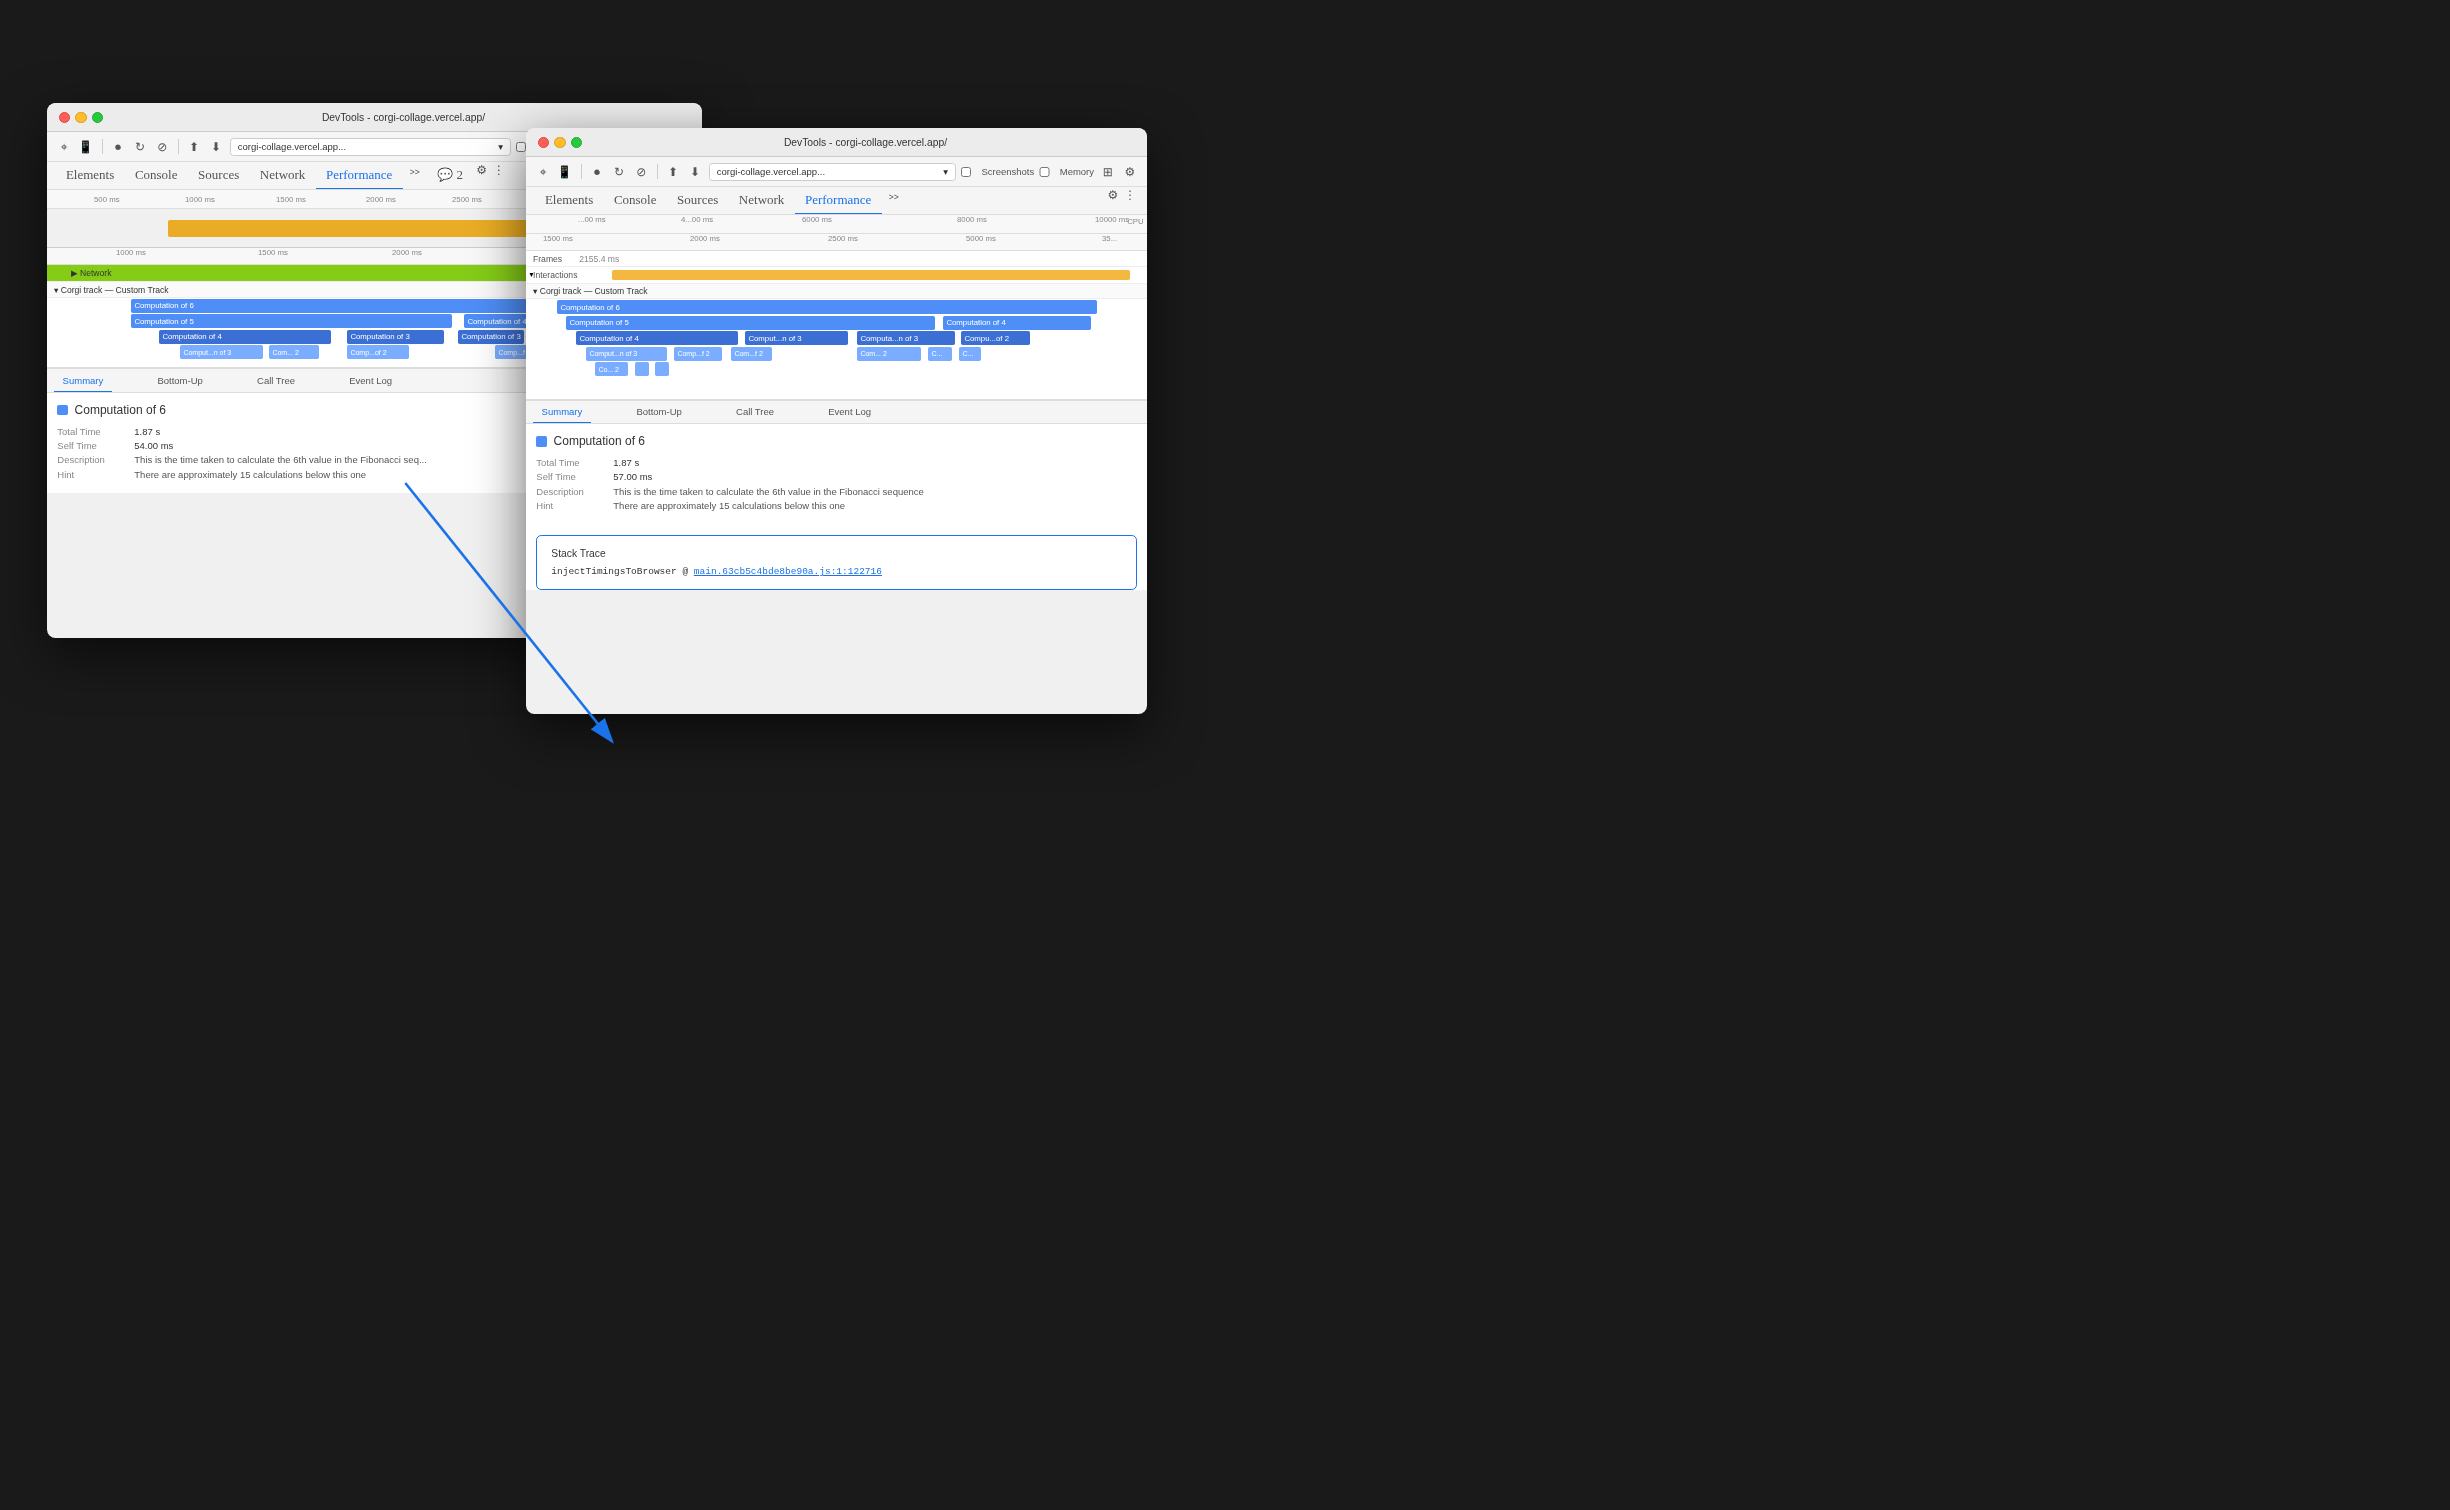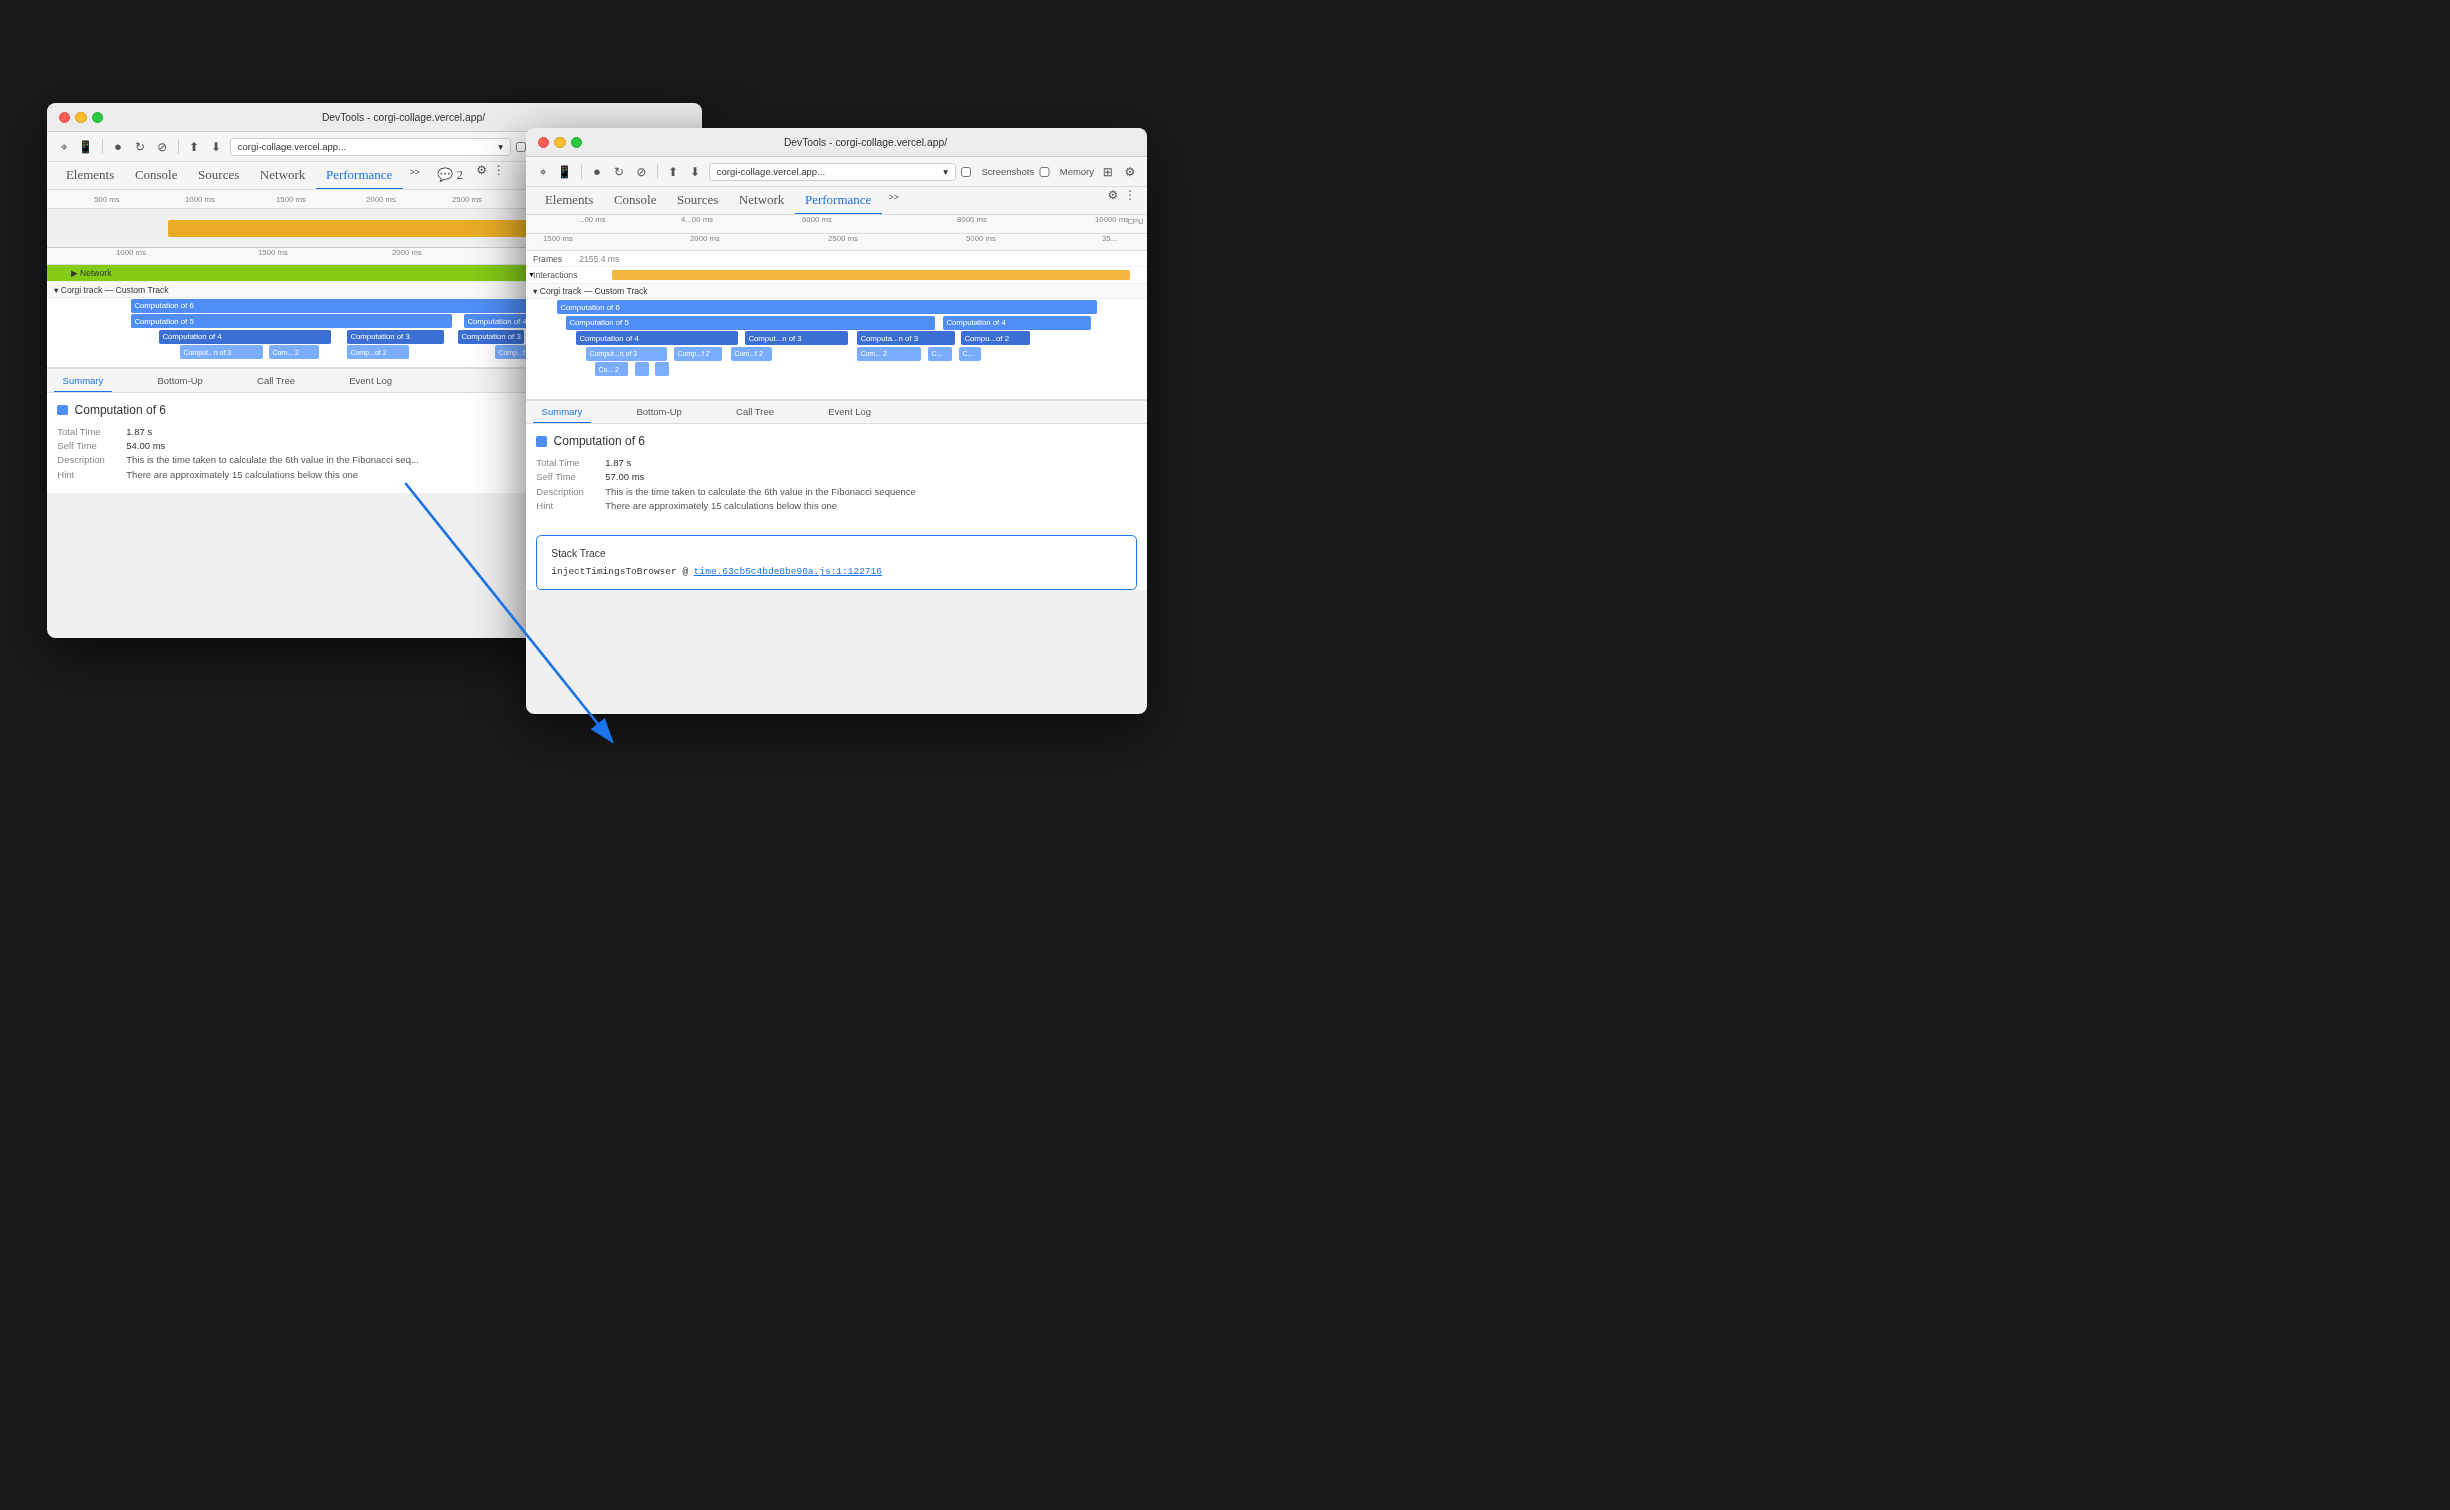--- a/index.html
+++ b/index.html
@@ -247,21 +247,21 @@
     .summary-color-box {
       width: 10.3px;
       height: 10.3px;
       background: #4f8ef7;
       border-radius: 1.7px;
       display: inline-block;
     }
 
     .summary-row {
       display: flex;
-      gap: 0;
+      gap: 8px;
       margin-bottom: 3.4px;
       font-size: 9.5px;
     }
 
     .summary-key {
       color: #888;
       width: 69px;
     }
 
     .summary-value {
@@ -582,21 +582,21 @@
       <div class="summary-row">
         <span class="summary-key">Hint</span>
         <span class="summary-desc">There are approximately 15 calculations below this one</span>
       </div>
     </div>
 
     <div class="stack-trace-box">
       <div class="stack-trace-title">Stack Trace</div>
       <div class="stack-trace-code">
         <span>injectTimingsToBrowser @</span>
-        <a class="stack-trace-link">time.63cb5c4bde8be90a.js:1:122716</a>
+        <a class="stack-trace-link">main.63cb5c4bde8be90a.js:1:122716</a>
       </div>
     </div>
   </div>
 </div>
 
 <svg style="position:absolute; top:0; left:0; width:100%; height:100%; pointer-events:none; z-index:20;" viewBox="0 0 2841 1752" width="2450" height="1511">
   <defs>
     <marker id="arrowhead" markerWidth="10" markerHeight="7" refX="9" refY="3.5" orient="auto">
       <polygon points="0 0, 10 3.5, 0 7" fill="#1a73e8"></polygon>
     </marker>

